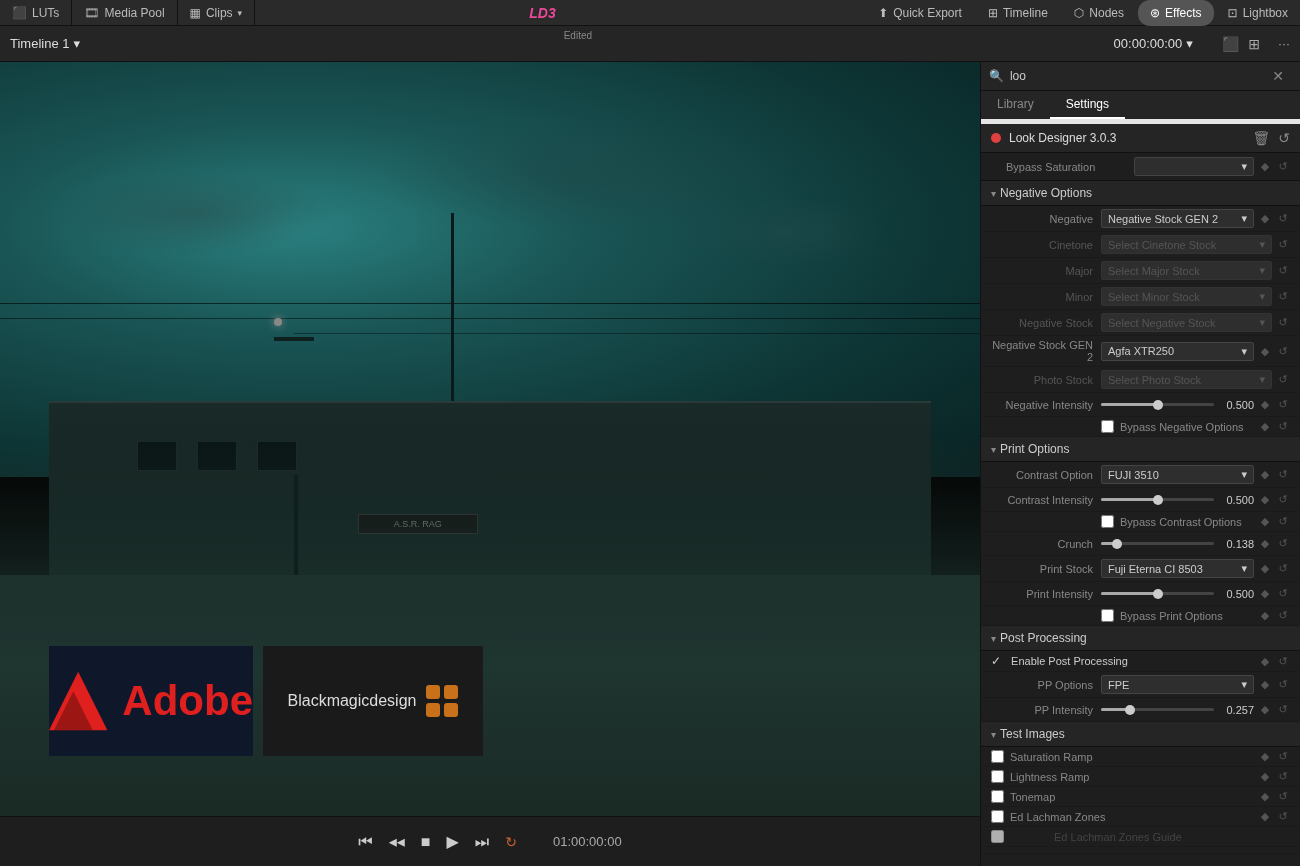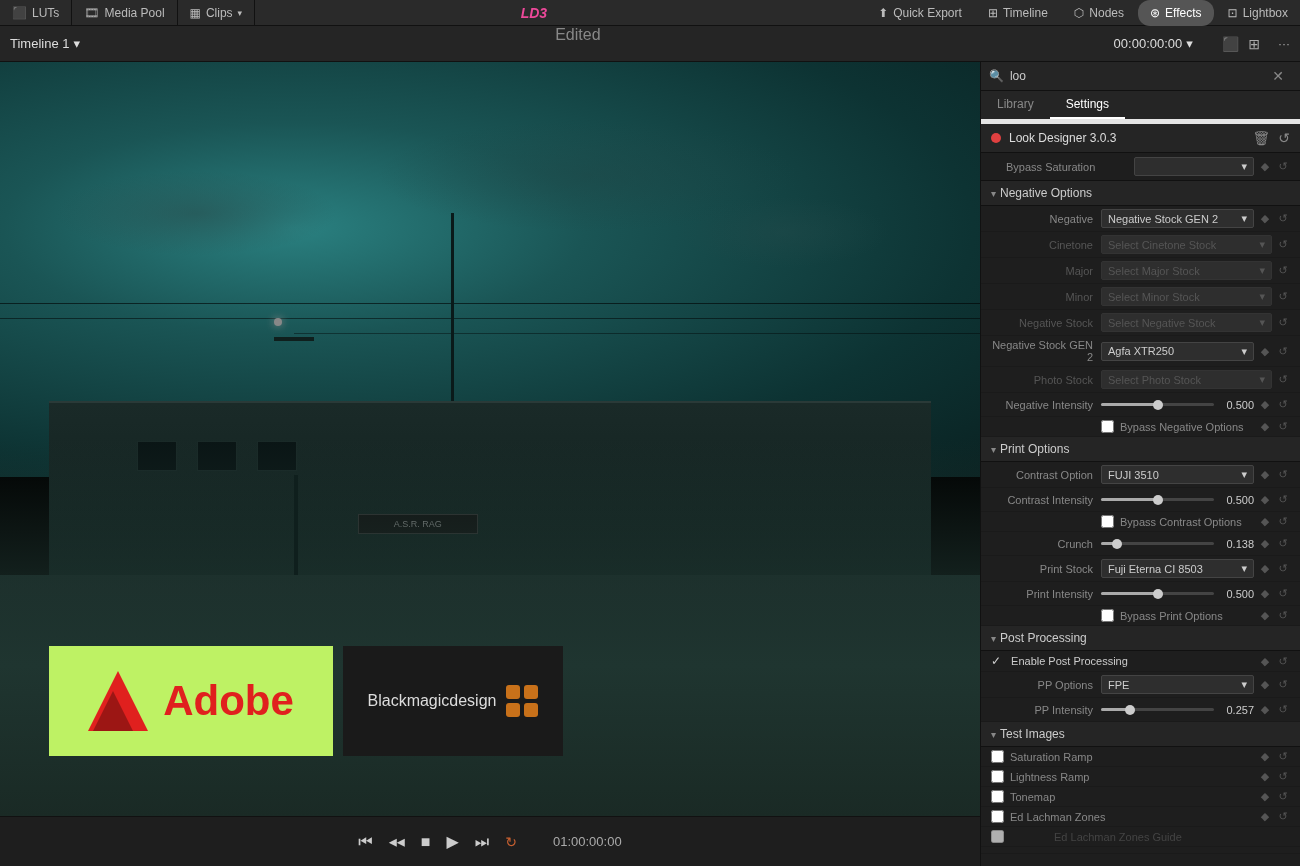--- a/index.html
+++ b/index.html
@@ -153,22 +153,22 @@
     }
     
     .logos-overlay {
       position: absolute;
       bottom: 60px;
       left: 5%;
       display: flex;
       gap: 10px;
     }
     .adobe-logo {
-      background: #bef264;
-      width: 284px;
+      background: #0f172a;
+      width: 204px;
       height: 110px;
       display: flex;
       align-items: center;
       justify-content: center;
       gap: 15px;
     }
     .adobe-icon {
       width: 60px;
       height: 60px;
     }
@@ -438,21 +438,21 @@
       gap: 6px;
     }
     .test-checkbox-row input[type=checkbox] { accent-color: #888; }
     .test-checkbox-label { color: #888; font-size: 11px; flex: 1; }
     .test-disabled { color: #444 !important; margin-left: 44px; }
 
     
     .edited-badge {
       background: transparent;
       color: #888;
-      font-size: 16px;
+      font-size: 10px;
       margin-top: 45px;
     }
 
     
     .panel-close {
       color: #888;
       cursor: pointer;
       font-size: 14px;
       padding: 0 8px;
     }

